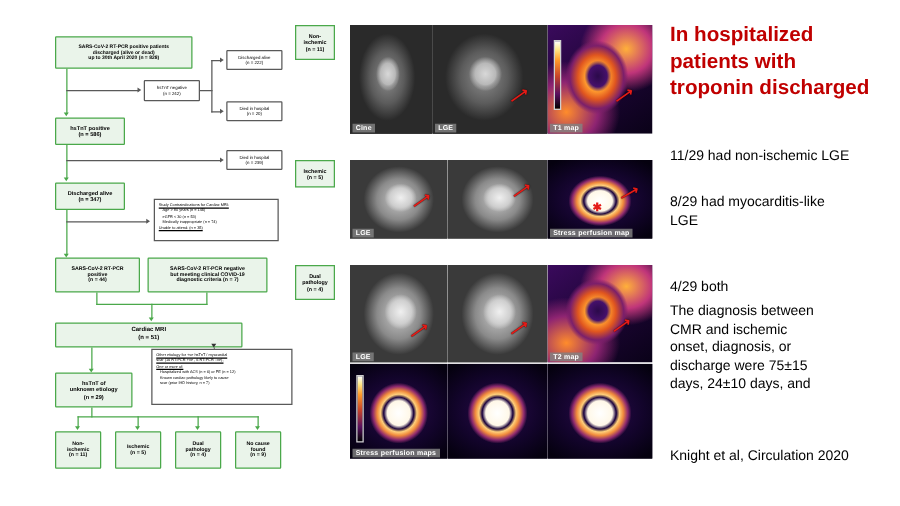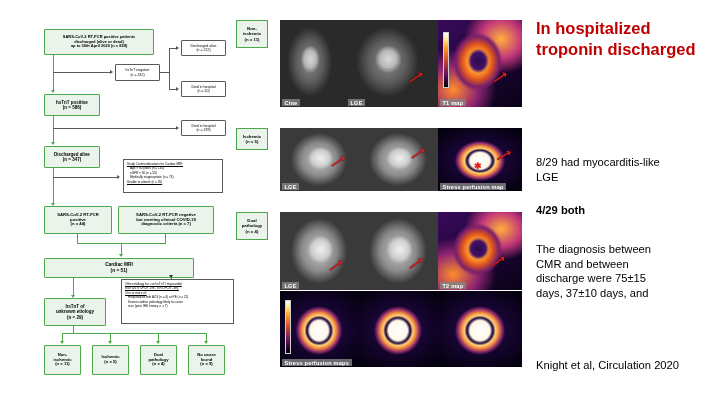--- a/index.html
+++ b/index.html
@@ -355,38 +355,43 @@
     </div>
 
     <div class="tile" style="left:206px;top:291px;width:84px;height:76px;">
       <div class="mri-perf"></div>
     </div>
   </div>
 
   <div class="right">
     <div class="headline">
       <div>In hospitalized</div>
+      <div>patients with</div>
       <div>troponin discharged</div>
     </div>
 
+    <div class="body" style="top:118px;">
+      <div>11/29 had non-ischemic LGE</div>
+    </div>
 
     <div class="body" style="top:155px;">
       <div>8/29 had myocarditis-like</div>
       <div>LGE</div>
     </div>
 
-    <div class="body" style="top:203px;font-weight:bold;">
+    <div class="body" style="top:223px;">
       <div>4/29 both</div>
     </div>
 
     <div class="body" style="top:242px;">
       <div>The diagnosis between</div>
-      <div>CMR and between</div>
+      <div>CMR and ischemic</div>
+      <div>onset, diagnosis, or</div>
       <div>discharge were 75±15</div>
-      <div>days, 37±10 days, and</div>
+      <div>days, 24±10 days, and</div>
     </div>
 
     <div class="body" style="top:358px;">
       <div>Knight et al, Circulation 2020</div>
     </div>
   </div>
 
 </div>
 
 </body></html>

